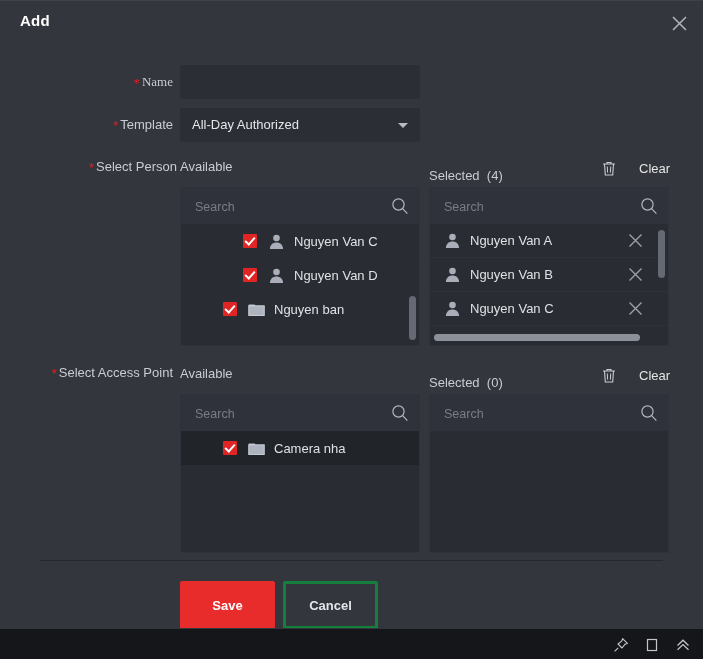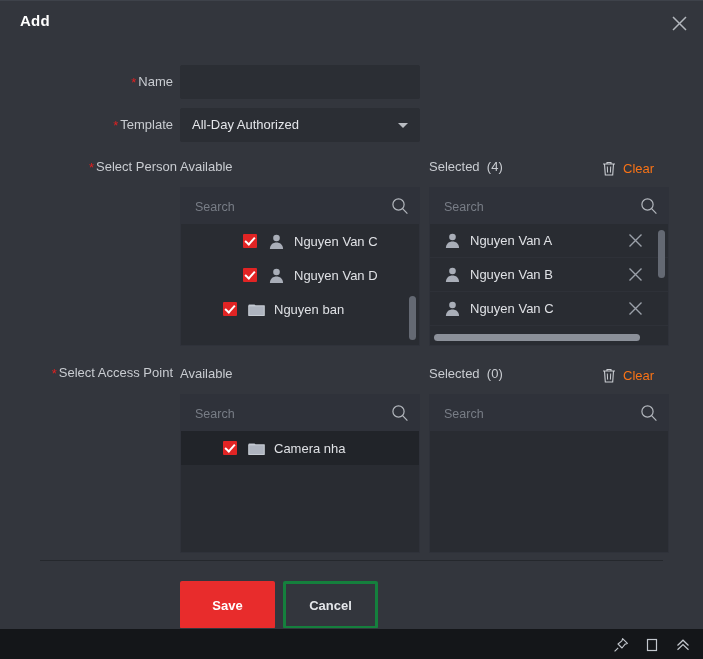--- a/index.html
+++ b/index.html
@@ -62,21 +62,21 @@
     white-space: nowrap;
   }
   .req-star {
     color: #e02020;
     font-size: 13px;
     margin-right: 2px;
     position: relative;
     top: 1px;
   }
 
-  #name-label  { left: 20px; top: 73px;  width: 153px; }
+  #name-label  { left: 20px; top: 73px;  width: 153px; font-family: Liberation Serif, serif; }
   #name-input {
     position: absolute;
     left: 180px; top: 64px;
     width: 240px; height: 34px;
     background: #2b2e34;
     border: 1px solid #2b2e34;
     border-radius: 2px;
     box-sizing: border-box;
     color: #e4e6ea;
     font-family: "Liberation Sans", sans-serif;
@@ -125,30 +125,31 @@
     position: absolute;
     font-size: 13px;
     color: #c9ccd1;
     white-space: nowrap;
   }
   .selected-label {
     position: absolute;
     font-size: 13px;
     color: #c9ccd1;
     white-space: nowrap;
+    margin-top: 9px;
   }
   .clear-btn {
     position: absolute;
     height: 20px;
     display: flex;
     align-items: center;
-    gap: 7px;
-    cursor: pointer;
-    font-size: 13px;
-    color: #f97316;
+    gap: 23px;
+    cursor: pointer;
+    font-size: 13px;
+    color: #e5e5e5;
   }
 
   
   .panel {
     position: absolute;
     background: #292c32;
     border: 1px solid #2f323a;
     box-sizing: border-box;
     overflow: hidden;
   }

